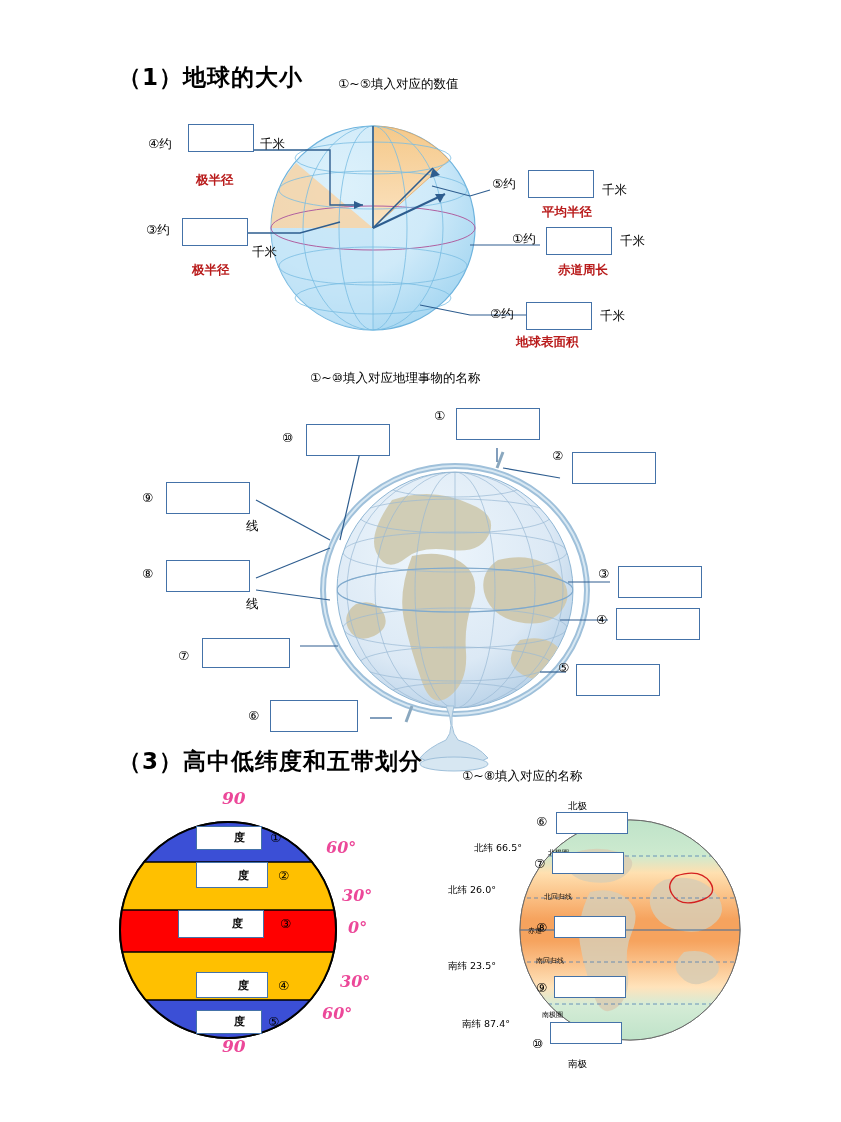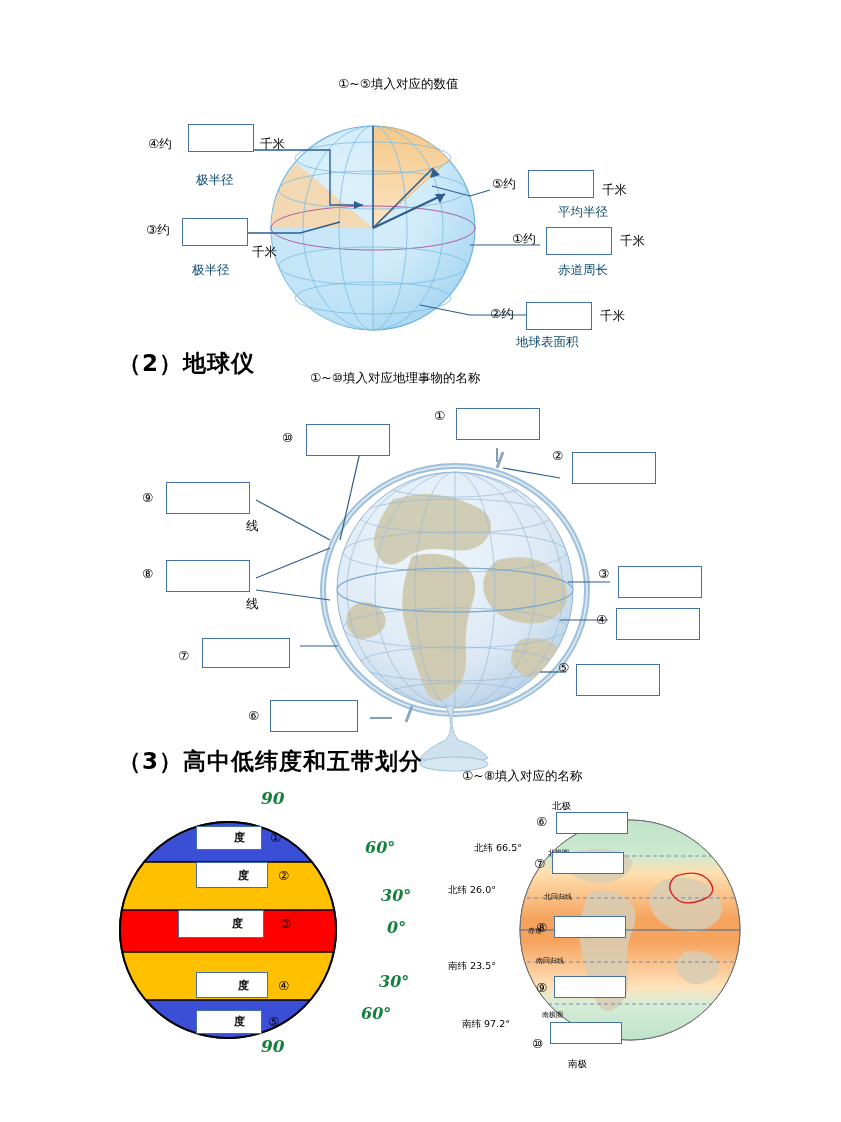--- a/index.html
+++ b/index.html
@@ -43,35 +43,35 @@
   }
   .num{
     position:absolute;
     font-size:12.5px;
     color:#000;
     white-space:nowrap;
   }
   .cap{
     position:absolute;
     font-size:12.5px;
-    color:#0c4a6e;
-    white-space:nowrap;
+    color:#b91c1c;
+    white-space:nowrap;
+    font-weight:bold;
   }
   svg.overlay{
     position:absolute;left:0;top:0;width:841px;height:1122px;
     pointer-events:none;
   }
   .deg{
     position:absolute;
     font-style:italic;
     font-weight:bold;
-    color:#15803d;
+    color:#ec4899;
     font-family:"DejaVu Serif","Liberation Serif",serif;
     white-space:nowrap;
-    margin-left:39px;
   }
   .zlbl{
     position:absolute;
     font-size:11px;
     font-weight:bold;
     color:#000;
     white-space:nowrap;
   }
   .mapt{
     position:absolute;
@@ -241,48 +241,48 @@
           <line x1="520" y1="1004" x2="740" y2="1004"></line>
         </g>
         <line x1="520" y1="930" x2="740" y2="930" stroke="#3a6a9c" stroke-width="1"></line>
 
         <path d="M676 876 q24 -8 34 6 q8 12 -8 18 q-22 8 -30 -6 q-6 -10 4 -18 z" fill="none" stroke="#d42020" stroke-width="1.4"></path>
       </g>
       <circle cx="630" cy="930" r="110" fill="none" stroke="#6a6a6a" stroke-width="1"></circle>
     </g>
   </svg>
 
+  <div class="sec-title" style="left:118px;top:62px;">（1）地球的大小</div>
   <div class="sec-note" style="left:338px;top:76px;">①~⑤填入对应的数值</div>
 
   <div class="num" style="left:148px;top:136px;">④约</div>
   <div class="blank" style="left:188px;top:124px;width:66px;height:28px;"></div>
   <div class="lbl" style="left:260px;top:136px;">千米</div>
   <div class="cap" style="left:196px;top:172px;">极半径</div>
 
   <div class="num" style="left:146px;top:222px;">③约</div>
   <div class="blank" style="left:182px;top:218px;width:66px;height:28px;"></div>
   <div class="lbl" style="left:252px;top:244px;">千米</div>
   <div class="cap" style="left:192px;top:262px;">极半径</div>
 
   <div class="num" style="left:492px;top:176px;">⑤约</div>
   <div class="blank" style="left:528px;top:170px;width:66px;height:28px;"></div>
   <div class="lbl" style="left:602px;top:182px;">千米</div>
-  <div class="cap" style="left:558px;top:204px;">平均半径</div>
+  <div class="cap" style="left:542px;top:204px;">平均半径</div>
 
   <div class="num" style="left:512px;top:231px;text-align:right;">①约</div>
   <div class="blank" style="left:546px;top:227px;width:66px;height:28px;"></div>
   <div class="lbl" style="left:620px;top:233px;">千米</div>
   <div class="cap" style="left:558px;top:262px;">赤道周长</div>
 
   <div class="num" style="left:490px;top:306px;">②约</div>
   <div class="blank" style="left:526px;top:302px;width:66px;height:28px;"></div>
   <div class="lbl" style="left:600px;top:308px;">千米</div>
   <div class="cap" style="left:516px;top:334px;">地球表面积</div>
 
-  <div class="sec-title" style="left:118px;top:348px;">（2）地球仪</div>
   <div class="sec-note" style="left:310px;top:370px;">①~⑩填入对应地理事物的名称</div>
 
   <div class="num" style="left:434px;top:408px;">①</div>
   <div class="blank" style="left:456px;top:408px;width:84px;height:32px;"></div>
 
   <div class="num" style="left:552px;top:448px;">②</div>
   <div class="blank" style="left:572px;top:452px;width:84px;height:32px;"></div>
 
   <div class="num" style="left:598px;top:566px;">③</div>
   <div class="blank" style="left:618px;top:566px;width:84px;height:32px;"></div>
@@ -334,27 +334,27 @@
   <div class="num" style="left:280px;top:916px;">③</div>
 
   <div class="blank" style="left:196px;top:972px;width:72px;height:26px;"></div>
   <div class="zlbl" style="left:238px;top:978px;">度</div>
   <div class="num" style="left:278px;top:978px;">④</div>
 
   <div class="blank" style="left:196px;top:1010px;width:66px;height:24px;"></div>
   <div class="zlbl" style="left:234px;top:1014px;">度</div>
   <div class="num" style="left:268px;top:1014px;">⑤</div>
 
-  <div class="mapt" style="left:552px;top:800px;">北极</div>
+  <div class="mapt" style="left:568px;top:800px;">北极</div>
   <div class="mapt" style="left:568px;top:1058px;">南极</div>
 
   <div class="mapt" style="left:474px;top:842px;text-align:right;">北纬 66.5°</div>
   <div class="mapt" style="left:448px;top:884px;">北纬 26.0°</div>
   <div class="mapt" style="left:448px;top:960px;">南纬 23.5°</div>
-  <div class="mapt" style="left:462px;top:1018px;">南纬 97.2°</div>
+  <div class="mapt" style="left:462px;top:1018px;">南纬 87.4°</div>
 
   <div class="mapt small" style="left:548px;top:848px;">北极圈</div>
   <div class="mapt small" style="left:544px;top:892px;">北回归线</div>
   <div class="mapt small" style="left:528px;top:926px;">赤道</div>
   <div class="mapt small" style="left:536px;top:956px;">南回归线</div>
   <div class="mapt small" style="left:542px;top:1010px;">南极圈</div>
 
   <div class="num" style="left:536px;top:814px;">⑥</div>
   <div class="blank" style="left:556px;top:812px;width:72px;height:22px;"></div>
 

